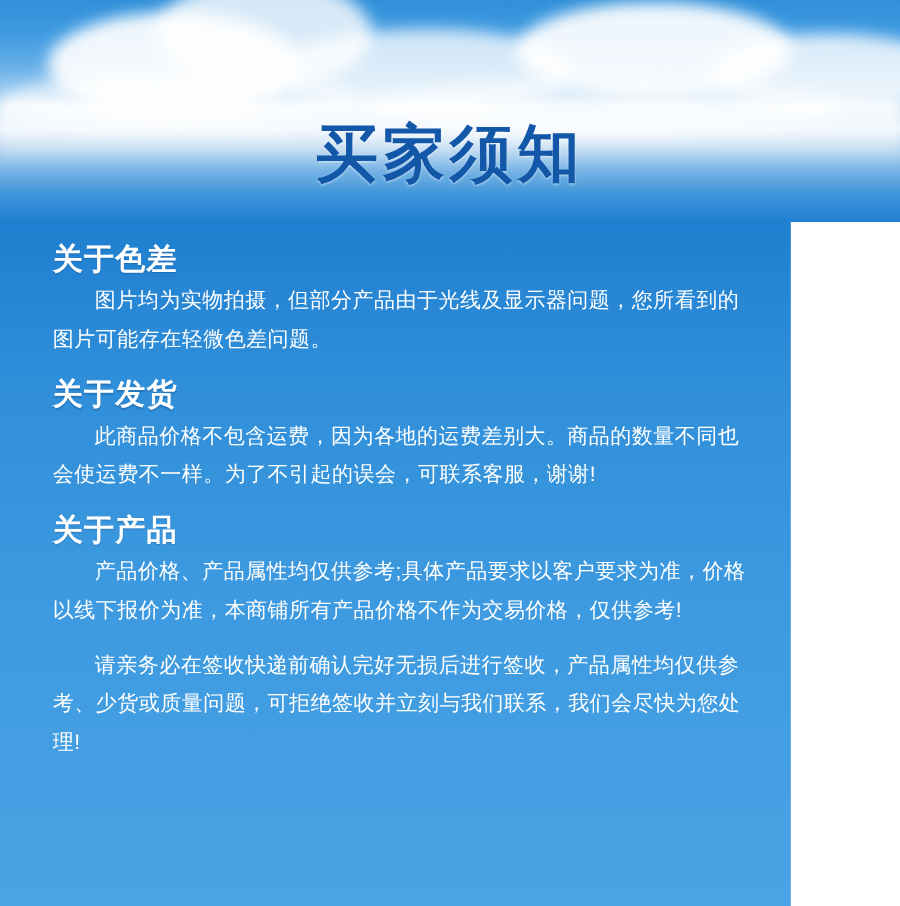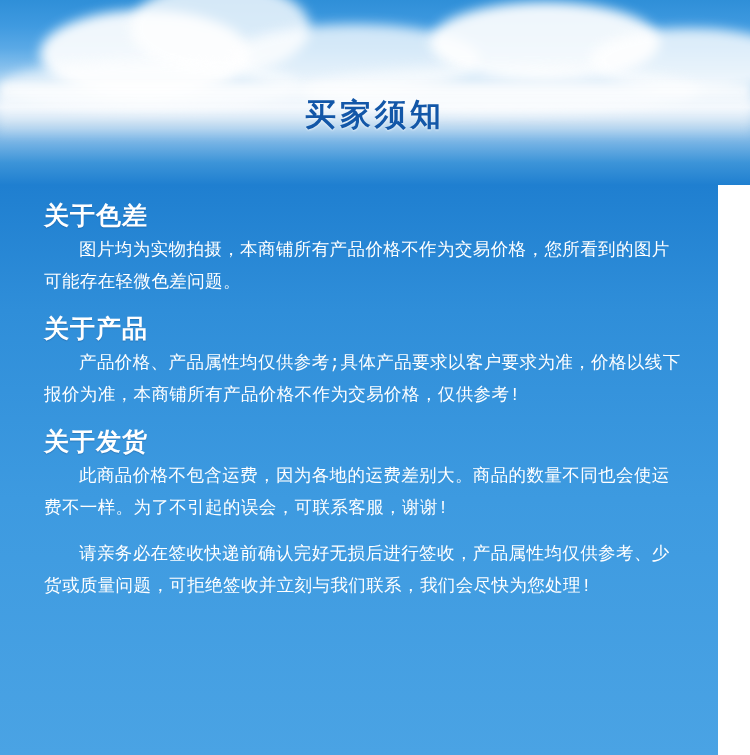--- a/index.html
+++ b/index.html
@@ -63,36 +63,35 @@
     background: linear-gradient(180deg, rgba(255,255,255,.85) 0%, rgba(255,255,255,.35) 60%, rgba(255,255,255,0) 100%);
     filter: blur(4px);
   }
 
   .banner-title {
     position: absolute;
     left: 0;
     top: 94px;
     width: 750px;
     text-align: center;
-    font-size: 31px;
+    font-size: 52px;
     font-weight: bold;
     color: #1357a8;
     letter-spacing: 4px;
     text-shadow: 0 1px 2px rgba(255,255,255,.6);
   }
 
   
   .body-area {
     position: relative;
-    width: 718px;
+    width: 659px;
     height: 570px;
     background: linear-gradient(180deg, #1f7fd0 0%, #2f8ed9 22%, #3d9ae0 55%, #4aa3e4 100%);
     padding: 0;
     box-sizing: border-box;
-    font-family: Liberation Mono, monospace;
   }
   .body-inner {
     padding: 14px 34px 0 44px;
   }
 
   .sec-title {
     font-size: 25px;
     font-weight: bold;
     color: #ffffff;
     margin: 0 0 2px 0;
@@ -125,31 +124,31 @@
     <div class="cloud c7"></div>
     <div class="haze"></div>
     <div class="banner-title">买家须知</div>
   </div>
 
   <div class="body-area">
     <div class="body-inner">
 
       <div class="sec-block">
         <div class="sec-title">关于色差</div>
-        <p class="sec-body">图片均为实物拍摄，本商铺所有产品价格不作为交易价格，您所看到的图片可能存在轻微色差问题。</p>
+        <p class="sec-body">图片均为实物拍摄，但部分产品由于光线及显示器问题，您所看到的图片可能存在轻微色差问题。</p>
+      </div>
+
+      <div class="sec-block">
+        <div class="sec-title">关于发货</div>
+        <p class="sec-body">此商品价格不包含运费，因为各地的运费差别大。商品的数量不同也会使运费不一样。为了不引起的误会，可联系客服，谢谢!</p>
       </div>
 
       <div class="sec-block">
         <div class="sec-title">关于产品</div>
         <p class="sec-body">产品价格、产品属性均仅供参考;具体产品要求以客户要求为准，价格以线下报价为准，本商铺所有产品价格不作为交易价格，仅供参考!</p>
-      </div>
-
-      <div class="sec-block">
-        <div class="sec-title">关于发货</div>
-        <p class="sec-body">此商品价格不包含运费，因为各地的运费差别大。商品的数量不同也会使运费不一样。为了不引起的误会，可联系客服，谢谢!</p>
       </div>
 
       <div class="sec-block">
         <p class="sec-body">请亲务必在签收快递前确认完好无损后进行签收，产品属性均仅供参考、少货或质量问题，可拒绝签收并立刻与我们联系，我们会尽快为您处理!</p>
       </div>
 
     </div>
   </div>
 
 </div>

